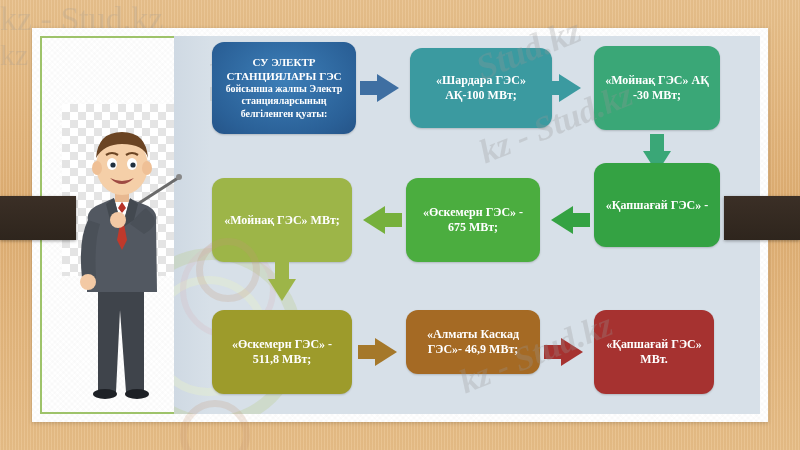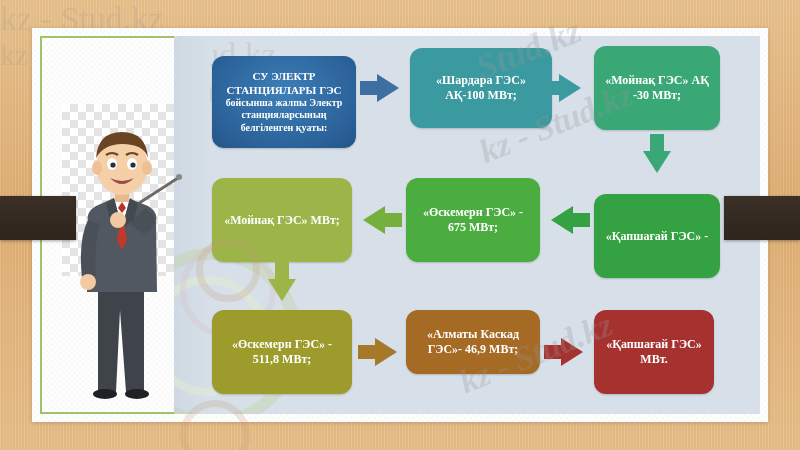--- a/index.html
+++ b/index.html
@@ -194,21 +194,21 @@
   </div>
   <div id="keyline"></div>
 
   <div id="checker"></div>
 
   <div id="canvas">
     <div class="motif motif-a"></div>
     <div class="motif motif-b"></div>
     <div class="motif motif-c"></div>
 
-    <div class="box b-head" style="left:38px; top:20px; width:144px; height:92px; font-size:10px;">
+    <div class="box b-head" style="left:38px; top:6px; width:144px; height:92px; font-size:10px;">
       <span>
         <span style="font-size:11px;">СУ ЭЛЕКТР</span>
         <span style="font-size:11px;">СТАНЦИЯЛАРЫ ГЭС</span>
         <span>бойсынша жалпы Электр</span>
         <span>станцияларсының</span>
         <span>белгіленген қуаты:</span>
       </span>
     </div>
 
     <div class="arrow right" style="left:186px; top:38px; width:46px; height:28px;">
@@ -233,21 +233,21 @@
         <span>«Мойнақ ГЭС» АҚ</span>
         <span>-30 МВт;</span>
       </span>
     </div>
 
     <div class="arrow down" style="left:469px; top:98px; width:28px; height:44px;">
       <div class="shaft" style="background:#3aa777;"></div>
       <div class="head" style="border-top:22px solid #3aa777;"></div>
     </div>
 
-    <div class="box b-green2" style="left:420px; top:158px; width:126px; height:84px; font-size:12px;">
+    <div class="box b-green2" style="left:420px; top:127px; width:126px; height:84px; font-size:12px;">
       <span>
         <span>«Қапшағай ГЭС» -</span>
       </span>
     </div>
 
     <div class="arrow left" style="left:370px; top:170px; width:46px; height:28px;">
       <div class="shaft" style="background:#34a243;"></div>
       <div class="head" style="border-right:22px solid #34a243;"></div>
     </div>
 

